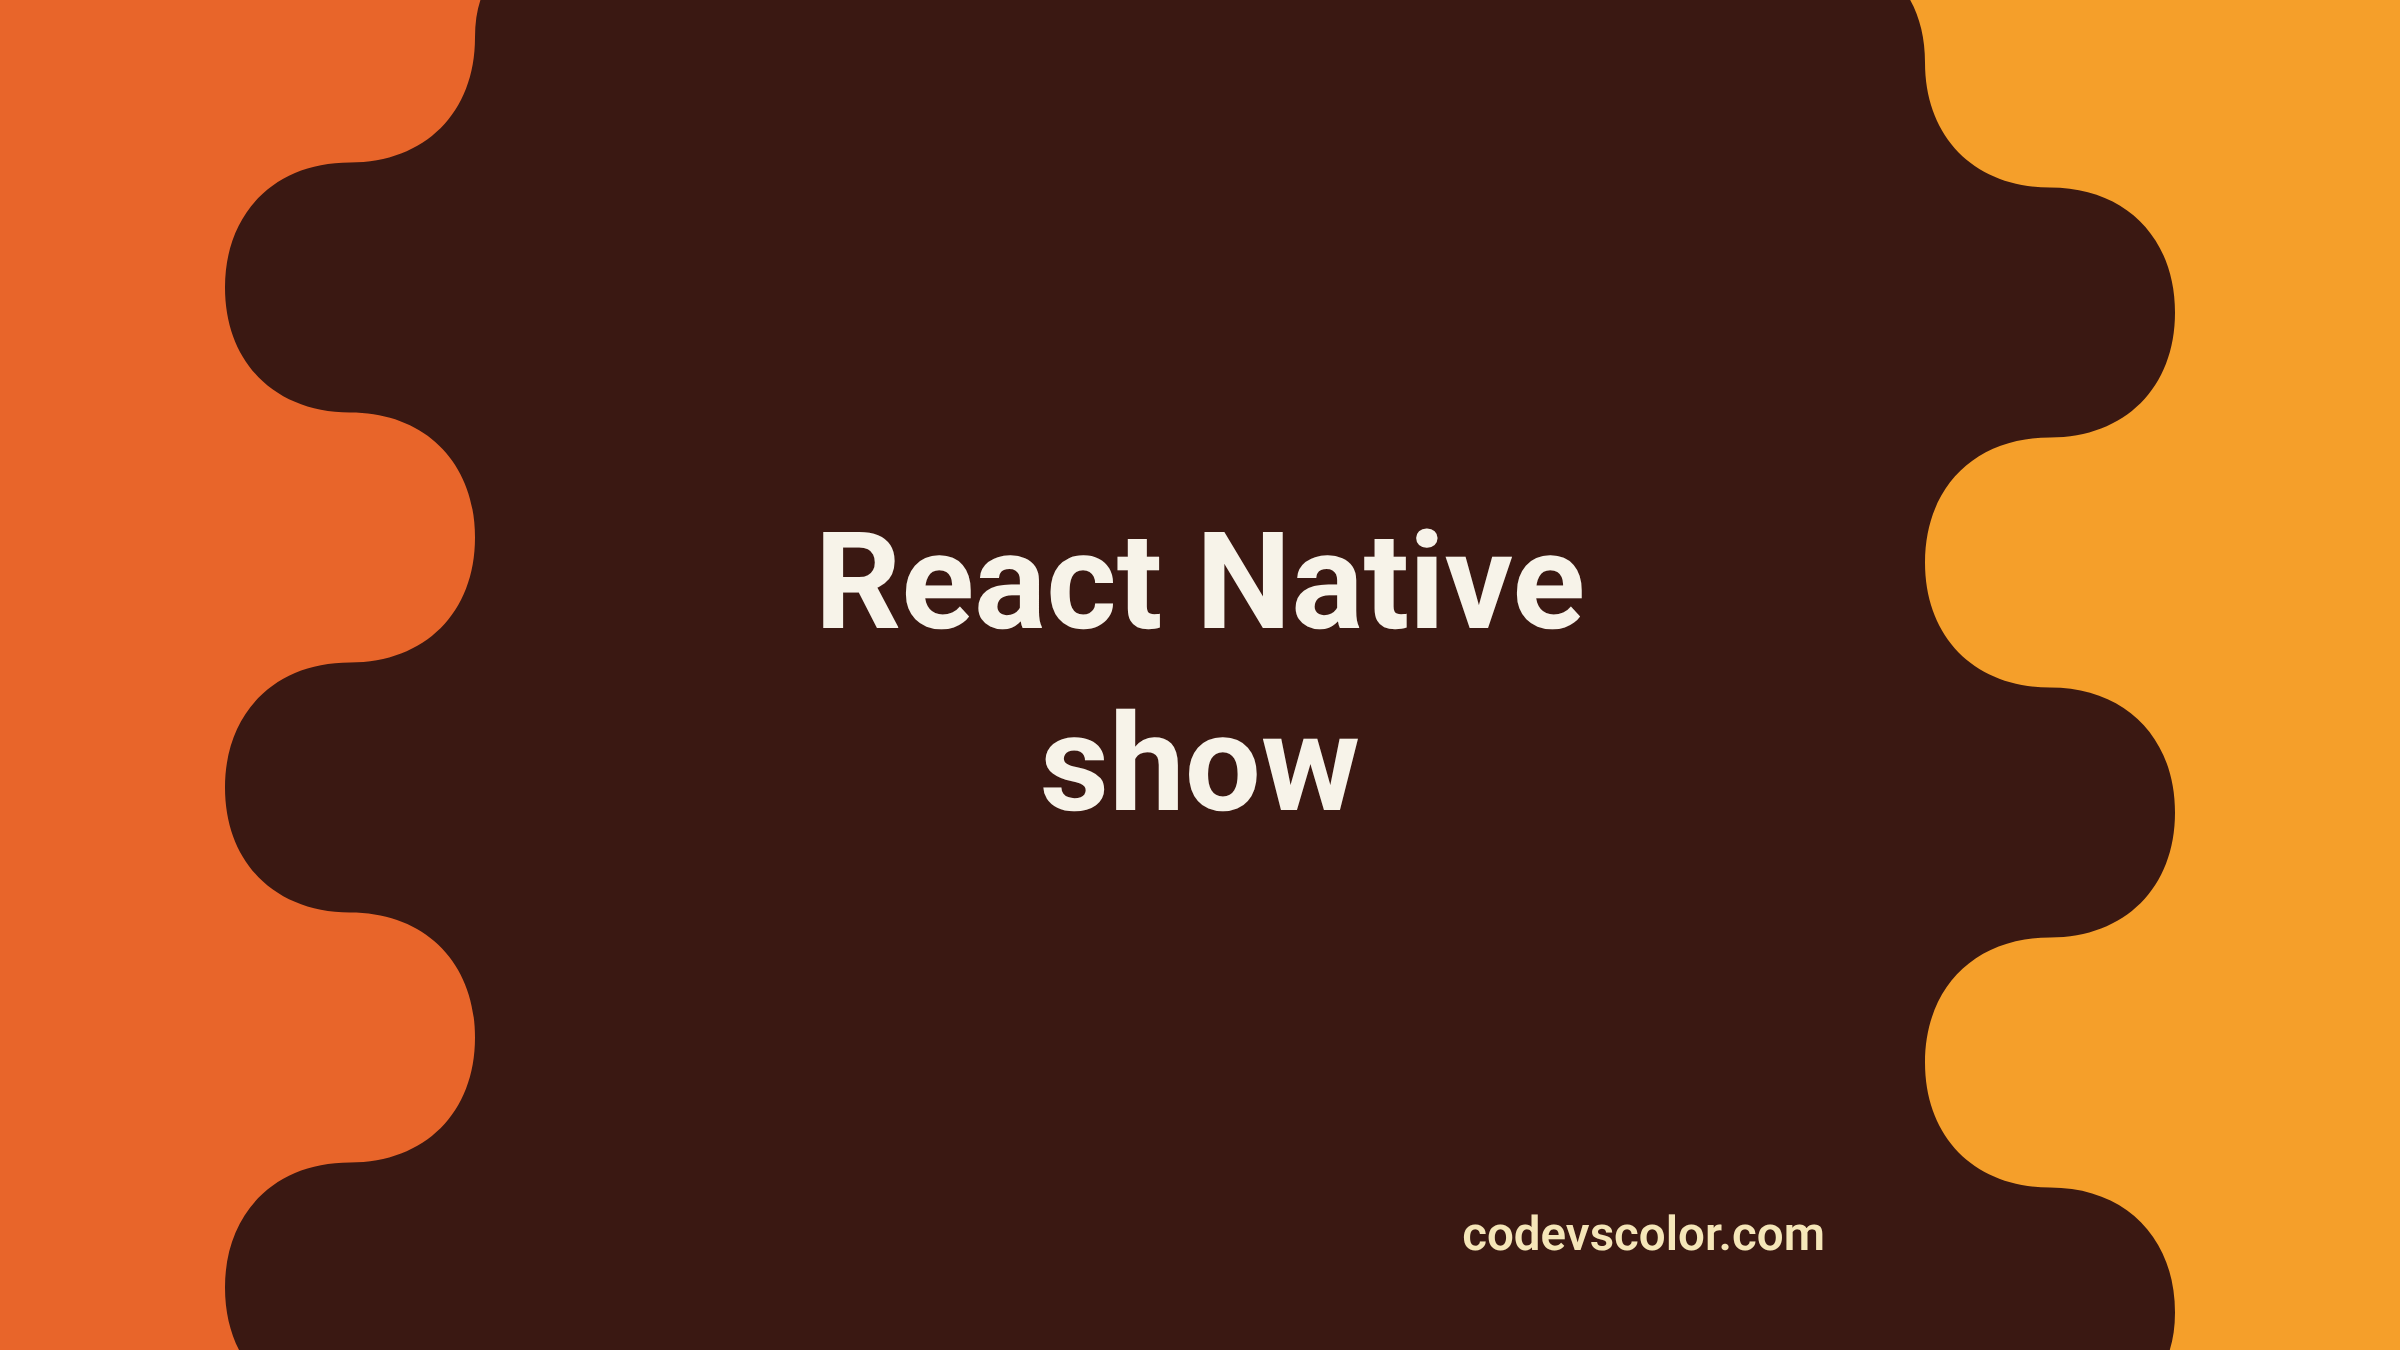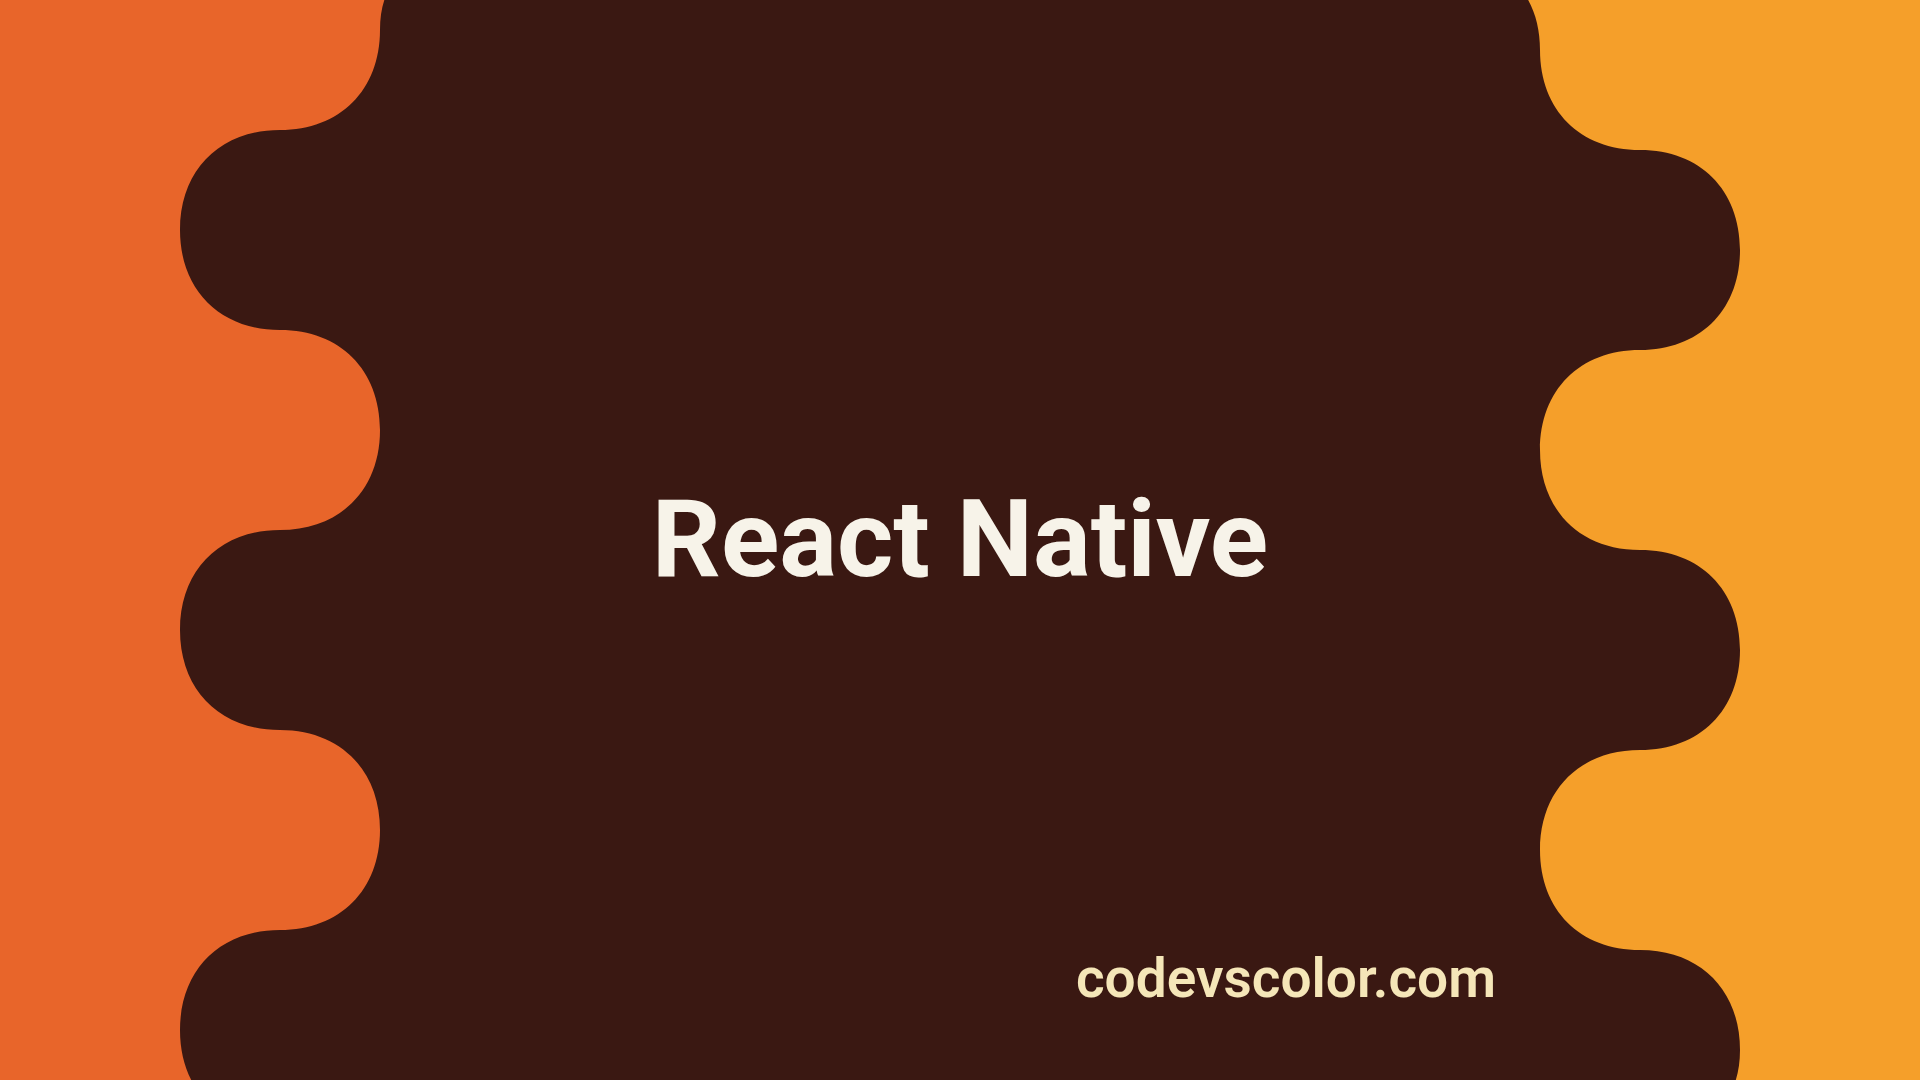--- a/index.html
+++ b/index.html
@@ -46,23 +46,23 @@
     .title-line {
       color: #f7f3e9;
       font-size: 108px;
       font-weight: 700;
       line-height: 1.35;
       text-align: center;
     }
     .attribution {
       position: absolute;
       bottom: 70px;
-      right: 424px;
+      right: 460px;
       color: #f5e6b8;
-      font-size: 55px;
+      font-size: 38px;
       font-weight: 600;
       z-index: 11;
     }
   </style>
 </head>
 <body>
 
 <div class="background"></div>
 
 <div class="blob-container">
@@ -98,15 +98,16 @@
       C 180 170 220 130 280 130
       C 340 130 380 90 380 30
       C 380 -30 420 -50 500 -50
       Z
     "></path>
   </svg>
 </div>
 
 <div class="content">
   <div class="title-line">React Native</div>
+  <div class="title-line">show</div>
 </div>
 
 <div class="attribution">codevscolor.com</div>
 
 </body></html>

